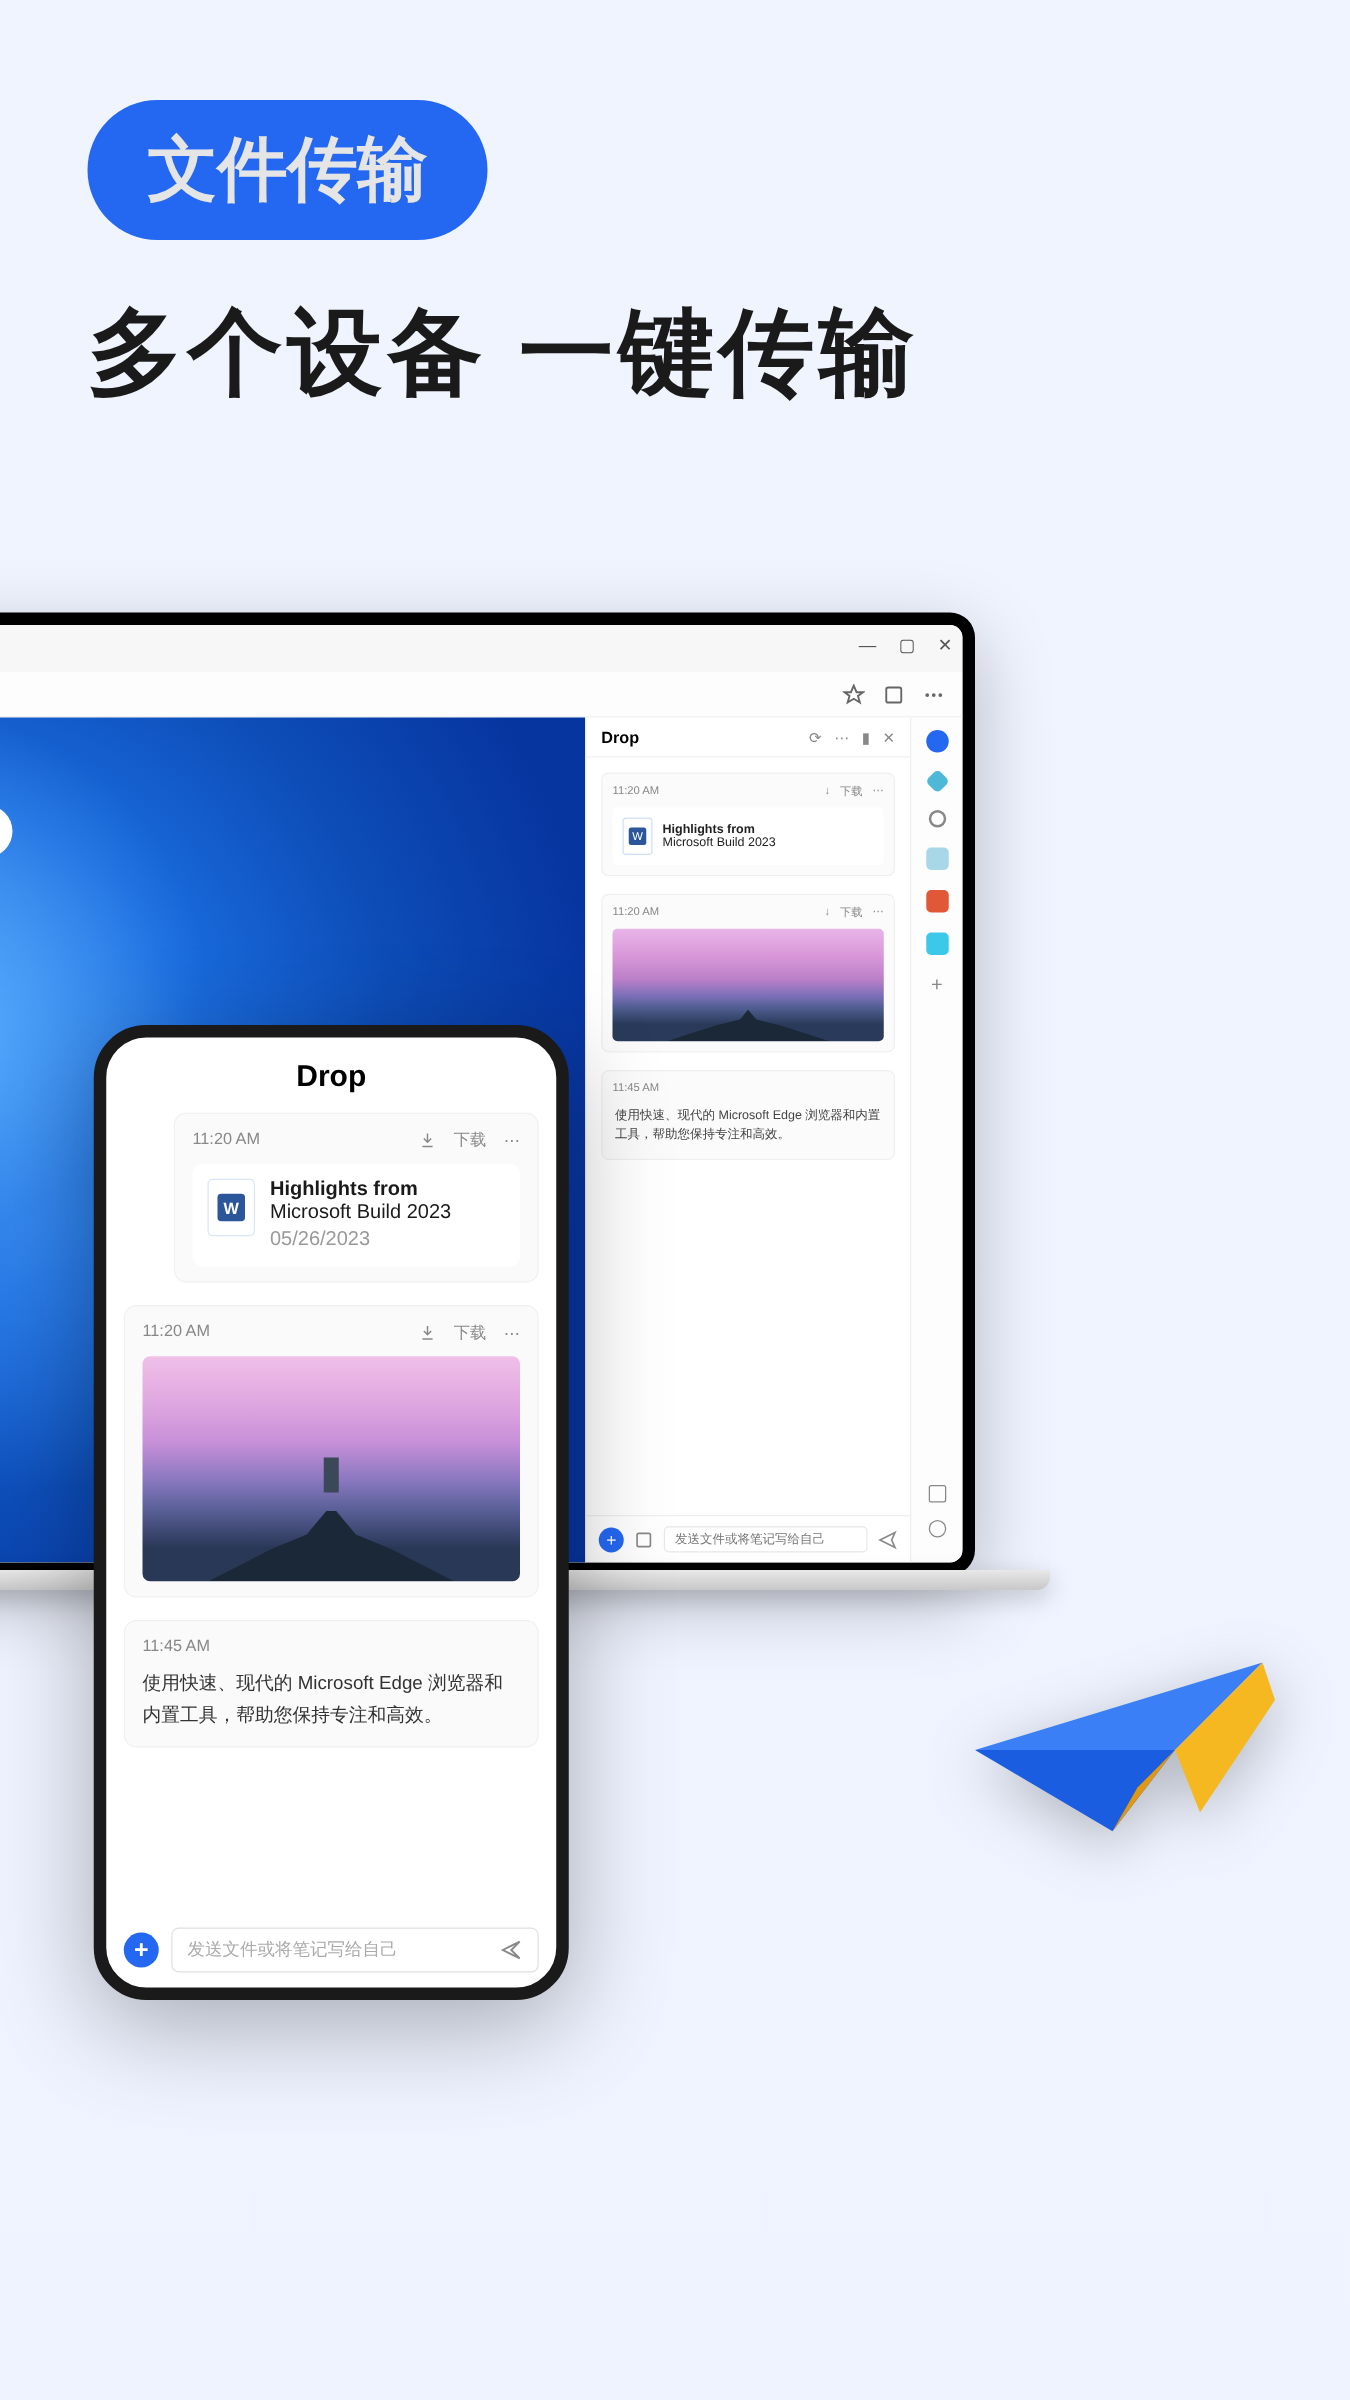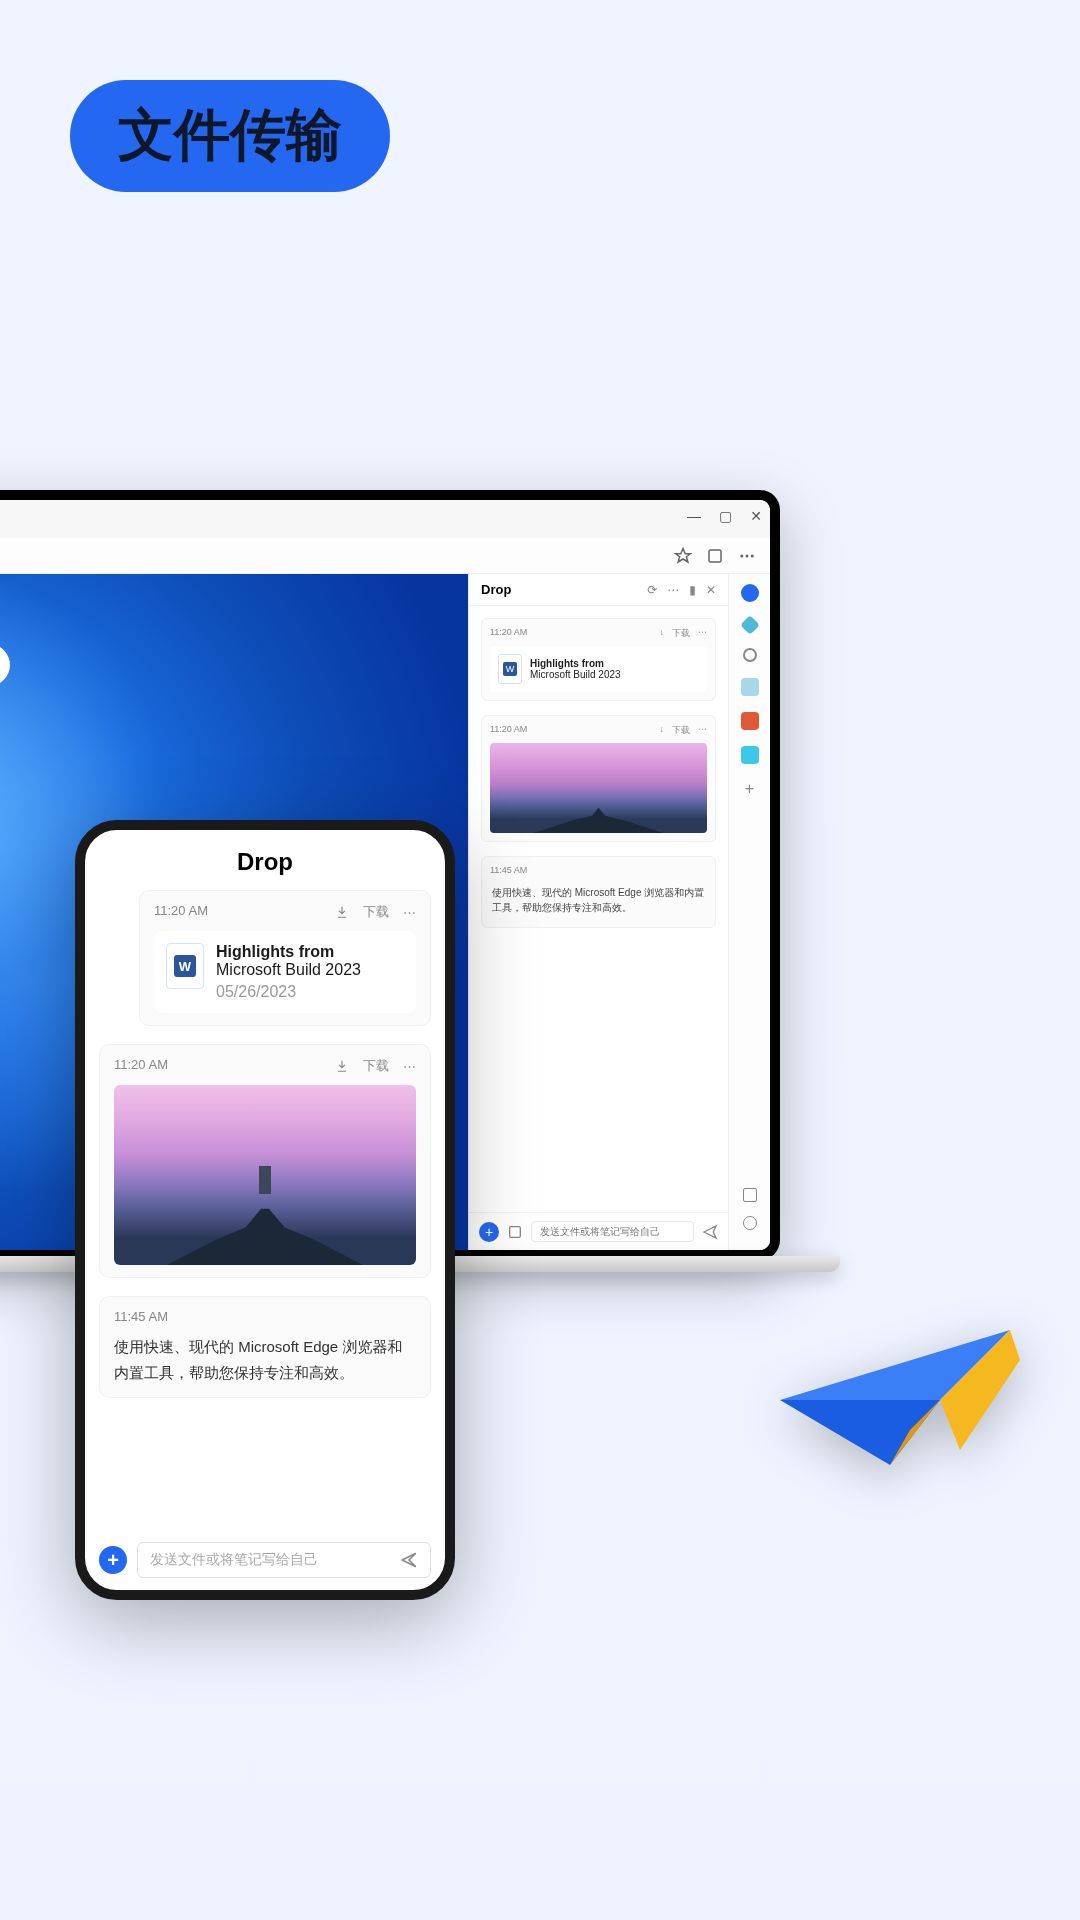--- a/index.html
+++ b/index.html
@@ -10,21 +10,21 @@
   font-family: -apple-system, "Segoe UI", "Microsoft YaHei", sans-serif;
   overflow: hidden;
   position: relative;
 }
 .hero {
   padding: 80px 70px 40px;
 }
 .badge {
   display: inline-block;
   background: #2468f2;
-  color: #0f172a;
+  color: #e5e5e5;
   font-size: 56px;
   font-weight: 700;
   padding: 18px 48px;
   border-radius: 60px;
   margin-bottom: 40px;
 }
 .headline {
   font-size: 76px;
   font-weight: 700;
   color: #1a1a1a;
@@ -201,20 +201,21 @@
 .plane svg { width: 100%; height: 100%; filter: drop-shadow(0 12px 24px rgba(0,0,0,0.25)); }
 
 
 .laptop-base{position:absolute;top:1256px;left:-340px;width:1180px;height:16px;background:linear-gradient(180deg,#e8e8e8,#c8c8c8);border-radius:0 0 10px 10px;box-shadow:0 6px 20px rgba(0,0,0,0.2);}
 </style>
 </head>
 <body>
 
 <div class="hero">
   <div class="badge">文件传输</div>
+  <div class="headline">多个设备 一键传输</div>
 </div>
 
 <div class="laptop">
   <div class="laptop-screen">
     <div class="browser-chrome">
 
       <div class="win-ctrls">
         <span>—</span>
         <span>▢</span>
         <span>✕</span>

